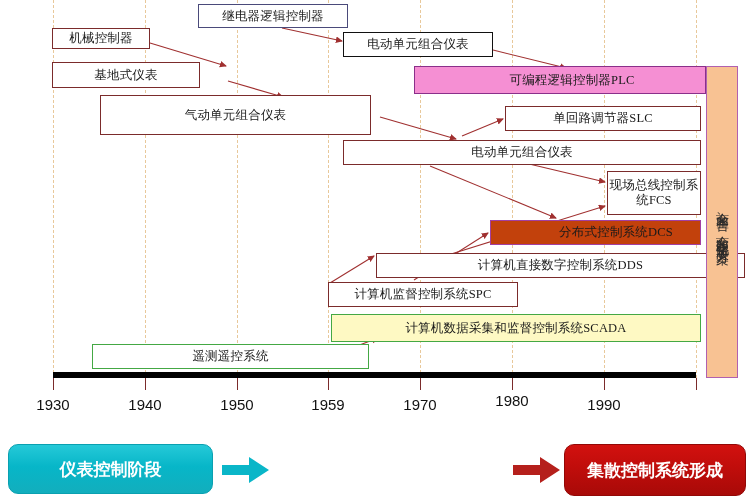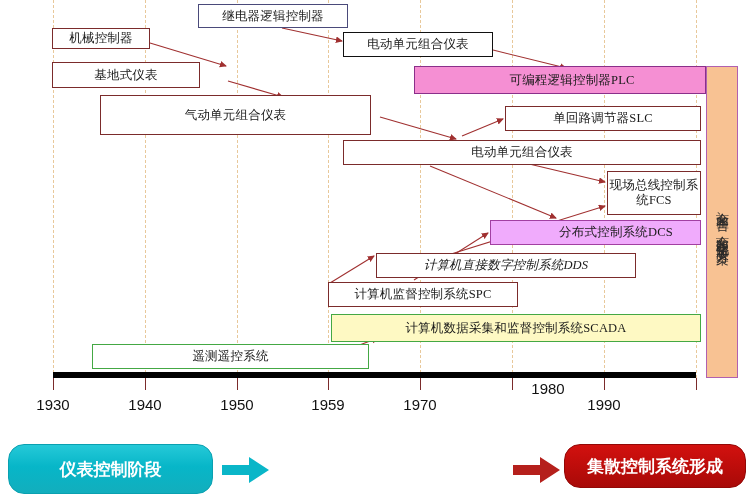--- a/index.html
+++ b/index.html
@@ -35,21 +35,21 @@
     letter-spacing:0.2px;
   }
   .tbox.navy{border-color:#4a4a7a;}
   .tbox.black{border-color:#111111;}
   .tbox.plc{
     background:#f58fd3;
     border:1px solid #8a2f8a;
     padding-left:24px;
   }
   .tbox.dcs{
-    background:#f0abfc;
+    background:#c2410c;
     border:1px solid #a23fa2;
     padding-left:41px;
   }
   .tbox.scada{
     background:#fef9c3;
     border:1px solid #44a844;
   }
   .tbox.green{border-color:#44a844;}
   .tbox.wrap{white-space:normal;line-height:1.2;}
 
@@ -89,21 +89,21 @@
     font-weight:400;
     color:#111;
     transform:translateX(-50%);
     white-space:nowrap;
   }
 
   
   .chip{
     position:absolute;
     box-sizing:border-box;
-    border-radius:16px;
+    border-radius:10px;
     display:flex;align-items:center;justify-content:center;
     font-family:Liberation Sans, sans-serif;
     font-size:17px;font-weight:700;color:#ffffff;
     white-space:nowrap;
     text-align:left;
   }
   .chip.cyan{
     background:linear-gradient(180deg,#25c9d8 0%,#07b6c8 45%,#12aebd 100%);
     border:1px solid #0aa0b0;
   }
@@ -189,21 +189,21 @@
       </div>
       <div class="tbox " style="left: 343px; top: 140px; width: 358px; height: 25px;">
         <span>电动单元组合仪表</span>
       </div>
       <div class="tbox wrap" style="left: 607px; top: 171px; width: 94px; height: 44px; font-family: Liberation Serif, serif;">
         <span>现场总线控制系统FCS</span>
       </div>
       <div class="tbox dcs" style="left: 490px; top: 220px; width: 211px; height: 25px;">
         <span>分布式控制系统DCS</span>
       </div>
-      <div class="tbox " style="left: 376px; top: 253px; width: 260px; height: 25px; font-style: italic;">
+      <div class="tbox " style="left: 376px; top: 253px; width: 369px; height: 25px;">
         <span>计算机直接数字控制系统DDS</span>
       </div>
       <div class="tbox " style="left: 328px; top: 282px; width: 190px; height: 25px;">
         <span>计算机监督控制系统SPC</span>
       </div>
       <div class="tbox scada" style="left: 331px; top: 314px; width: 370px; height: 28px;">
         <span>计算机数据采集和监督控制系统SCADA</span>
       </div>
       <div class="tbox green" style="left: 92px; top: 344px; width: 277px; height: 25px;">
         <span>遥测遥控系统</span>
@@ -218,32 +218,32 @@
       <div class="ylabel" style="left: 53px; top: 396px;">1930</div>
       <div class="tick" style="left: 145px; top: 378px; background: rgb(123, 43, 43);"></div>
       <div class="ylabel" style="left: 145px; top: 396px;">1940</div>
       <div class="tick" style="left: 237px; top: 378px; background: rgb(123, 43, 43);"></div>
       <div class="ylabel" style="left: 237px; top: 396px;">1950</div>
       <div class="tick" style="left: 328px; top: 378px; background: rgb(123, 43, 43);"></div>
       <div class="ylabel" style="left: 328px; top: 396px;">1959</div>
       <div class="tick" style="left: 420px; top: 378px; background: rgb(123, 43, 43);"></div>
       <div class="ylabel" style="left: 420px; top: 396px;">1970</div>
       <div class="tick" style="left: 512px; top: 378px; background: rgb(123, 43, 43);"></div>
-      <div class="ylabel" style="left: 512px; top: 380px; margin-left: 36px;">1980</div>
+      <div class="ylabel" style="left: 512px; top: 392px;">1980</div>
       <div class="tick" style="left: 604px; top: 378px; background: rgb(123, 43, 43);"></div>
       <div class="ylabel" style="left: 604px; top: 396px;">1990</div>
       <div class="tick" style="left: 696px; top: 378px; background: rgb(123, 43, 43);"></div>
       <div class="ylabel" style="left: 696px; top: 396px; margin-top: 44px;">2000</div>
     </div>
 
   <div id="stages">
       <div class="chip cyan" style="left: 8px; top: 444px; width: 205px; height: 50px;">
         <span>仪表控制阶段</span>
       </div>
-      <div class="chip red" style="left: 564px; top: 444px; width: 182px; height: 44px;">
+      <div class="chip red" style="left: 564px; top: 444px; width: 182px; height: 52px;">
         <span>集散控制系统形成</span>
       </div>
       <svg width="50" height="30" viewBox="0 0 50 30" style="position: absolute; left: 222px; top: 455px;">
         <path d="M0,10 L27,10 L27,2 L47,15 L27,28 L27,20 L0,20 Z" fill="#0ab6c8"></path>
       </svg>
       <svg width="50" height="30" viewBox="0 0 50 30" style="position: absolute; left: 513px; top: 455px;">
         <path d="M0,10 L27,10 L27,2 L47,15 L27,28 L27,20 L0,20 Z" fill="#b5201c"></path>
       </svg>
     </div>
 

